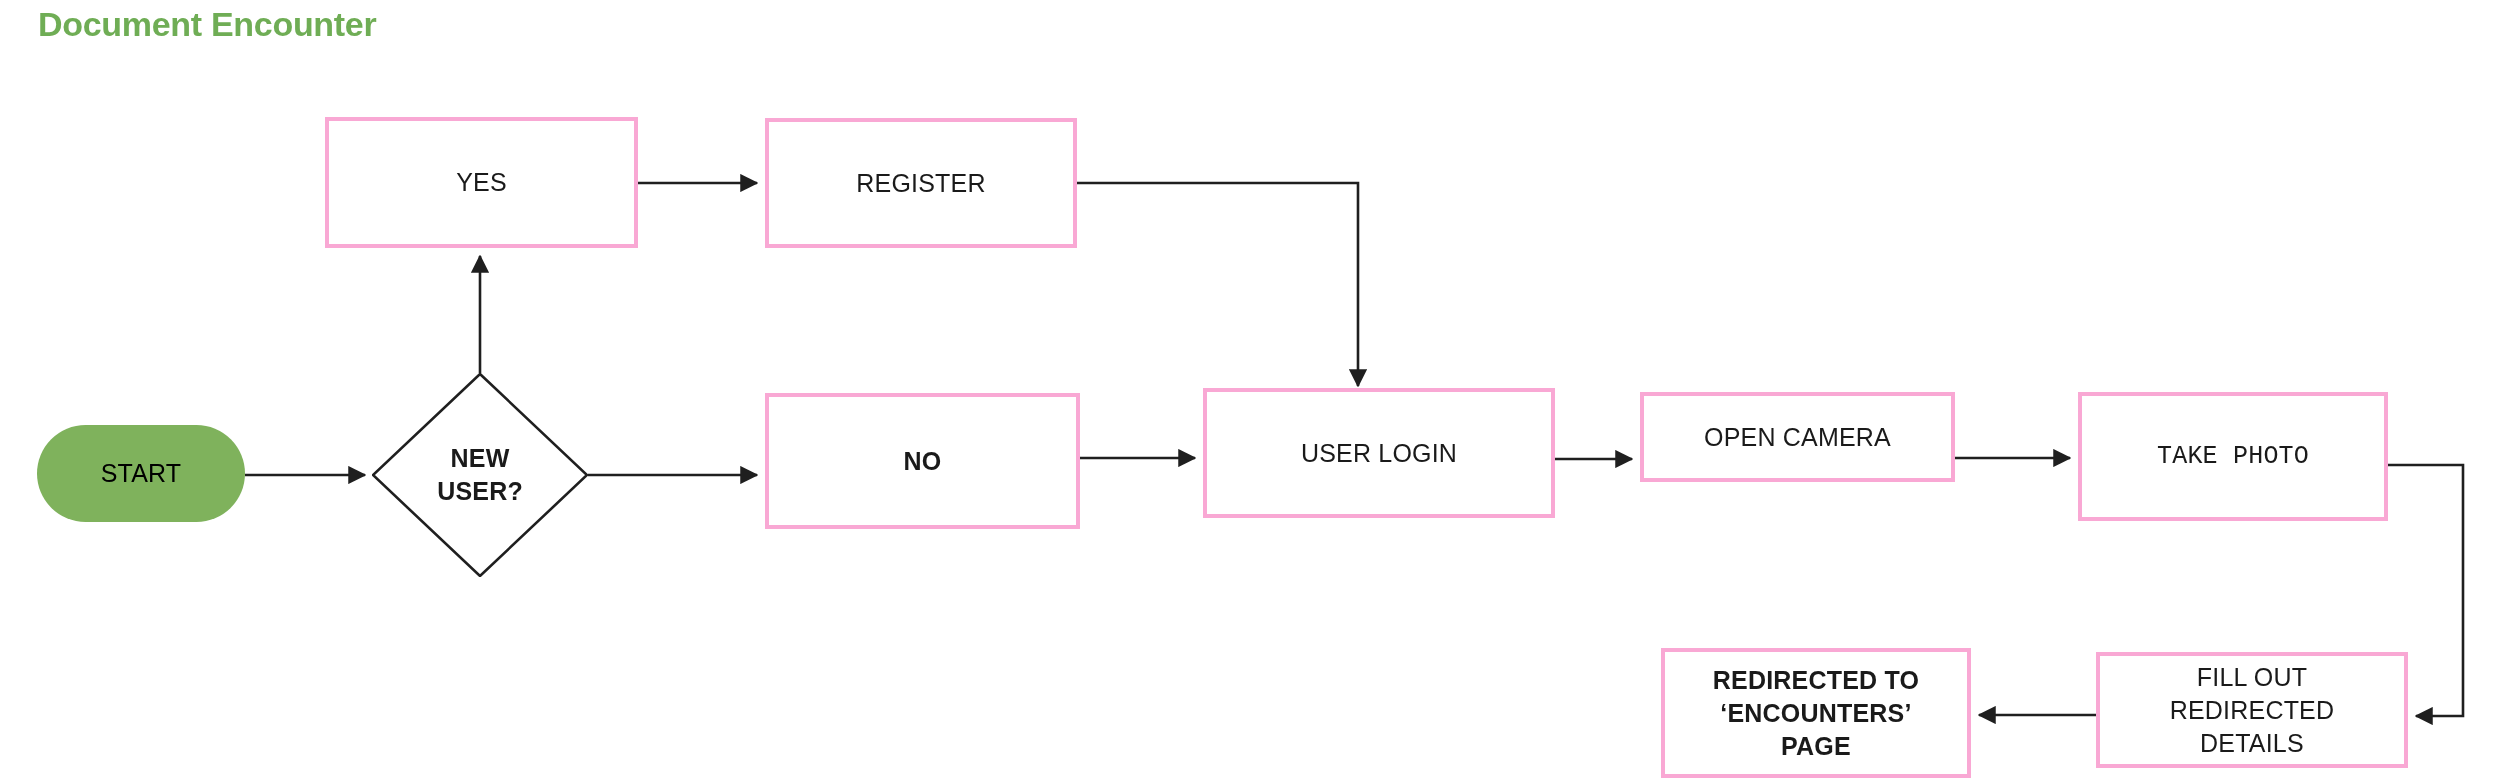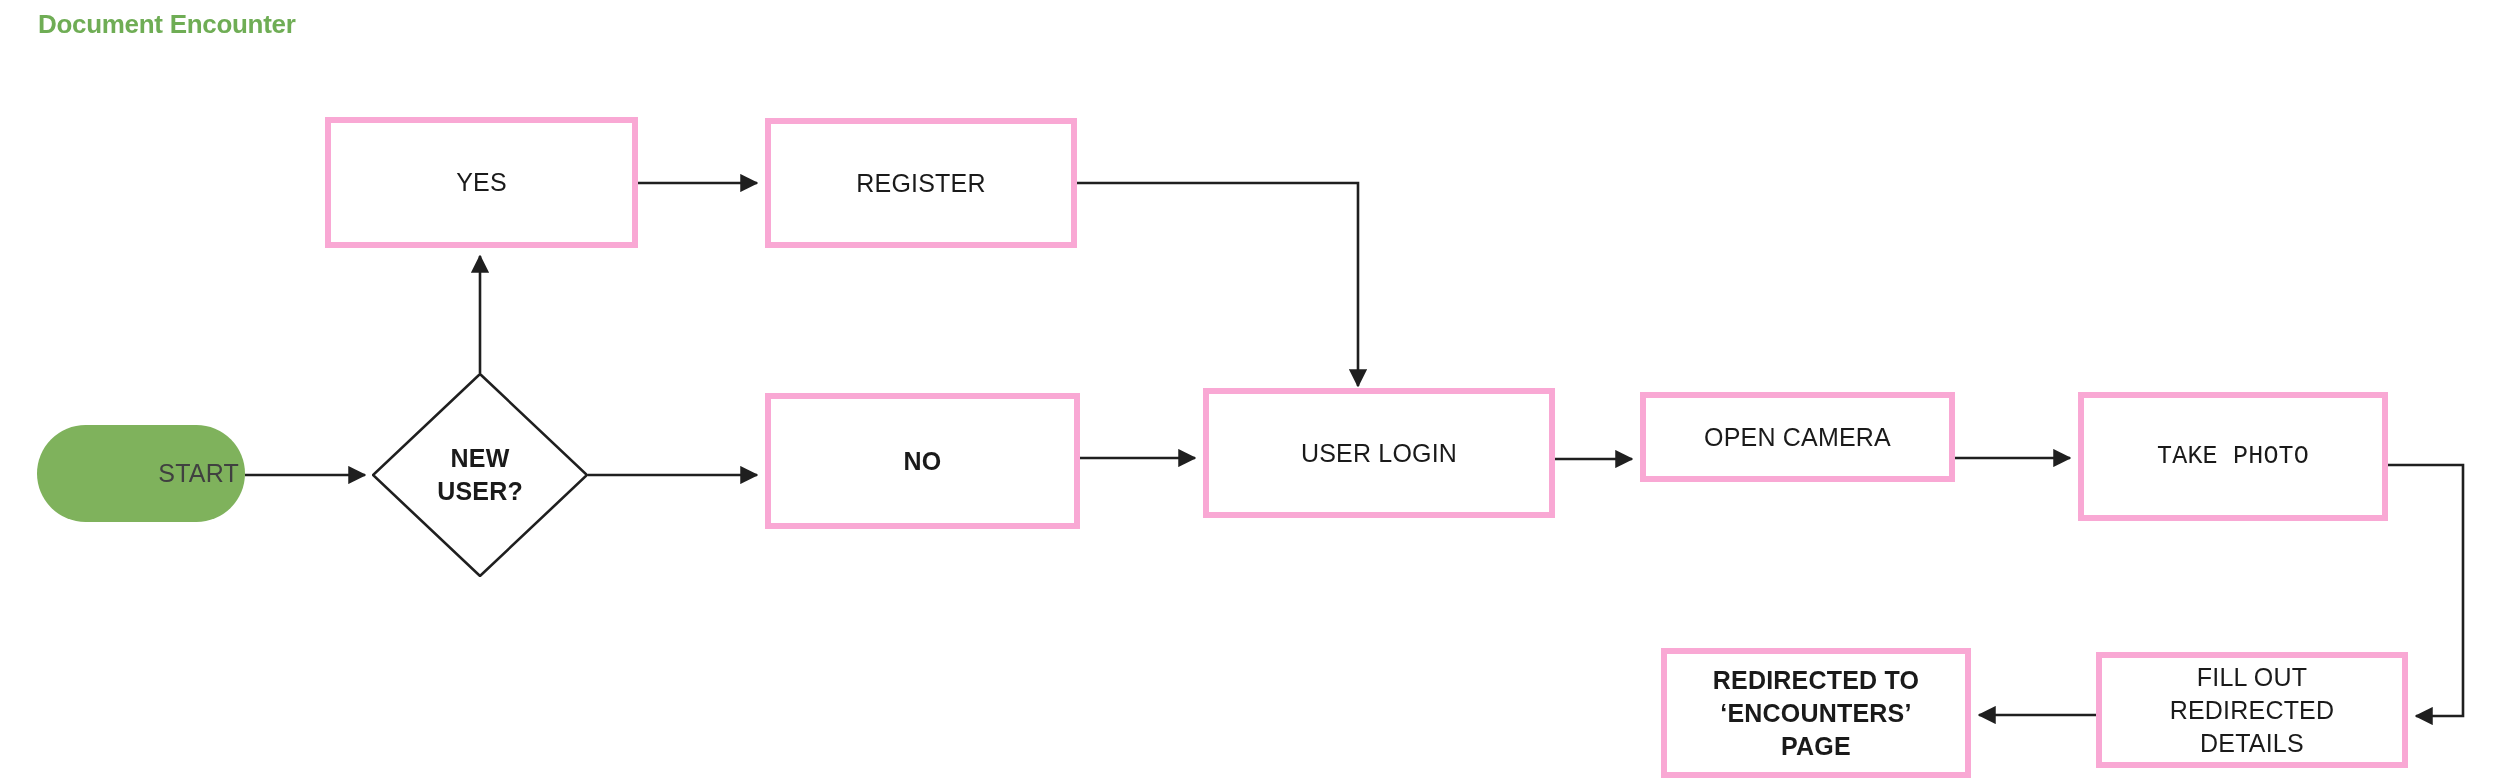--- a/index.html
+++ b/index.html
@@ -15,21 +15,21 @@
     position: relative;
     width: 2500px;
     height: 782px;
     background: #ffffff;
     overflow: hidden;
   }
   #page-title {
     position: absolute;
     left: 38px;
     top: 0px;
-    font-size: 26px;
+    font-size: 34px;
     font-weight: bold;
     color: #6FAD55;
     letter-spacing: -0.3px;
     line-height: 48px;
     white-space: nowrap;
   }
   .flow-svg {
     position: absolute;
     left: 0;
     top: 0;
@@ -43,29 +43,28 @@
     align-items: center;
     justify-content: center;
     text-align: center;
     color: #1a1a1a;
     font-size: 25px;
     font-weight: 400;
     line-height: 33px;
     letter-spacing: 0.2px;
   }
   .node.process {
-    border: 6px solid #f9a8d4;
+    border: 4px solid #f9a8d4;
     background: #ffffff;
   }
   .node.terminator {
     background: #7FB25C;
     border-radius: 60px;
     border: none;
-    color: #404040;
-    justify-content: flex-end;
+    color: #000000;
   }
   .node.decision {
     background: transparent;
     border: none;
   }
   .node-label {
     display: block;
     padding: 0 6px;
     pointer-events: none;
   }

